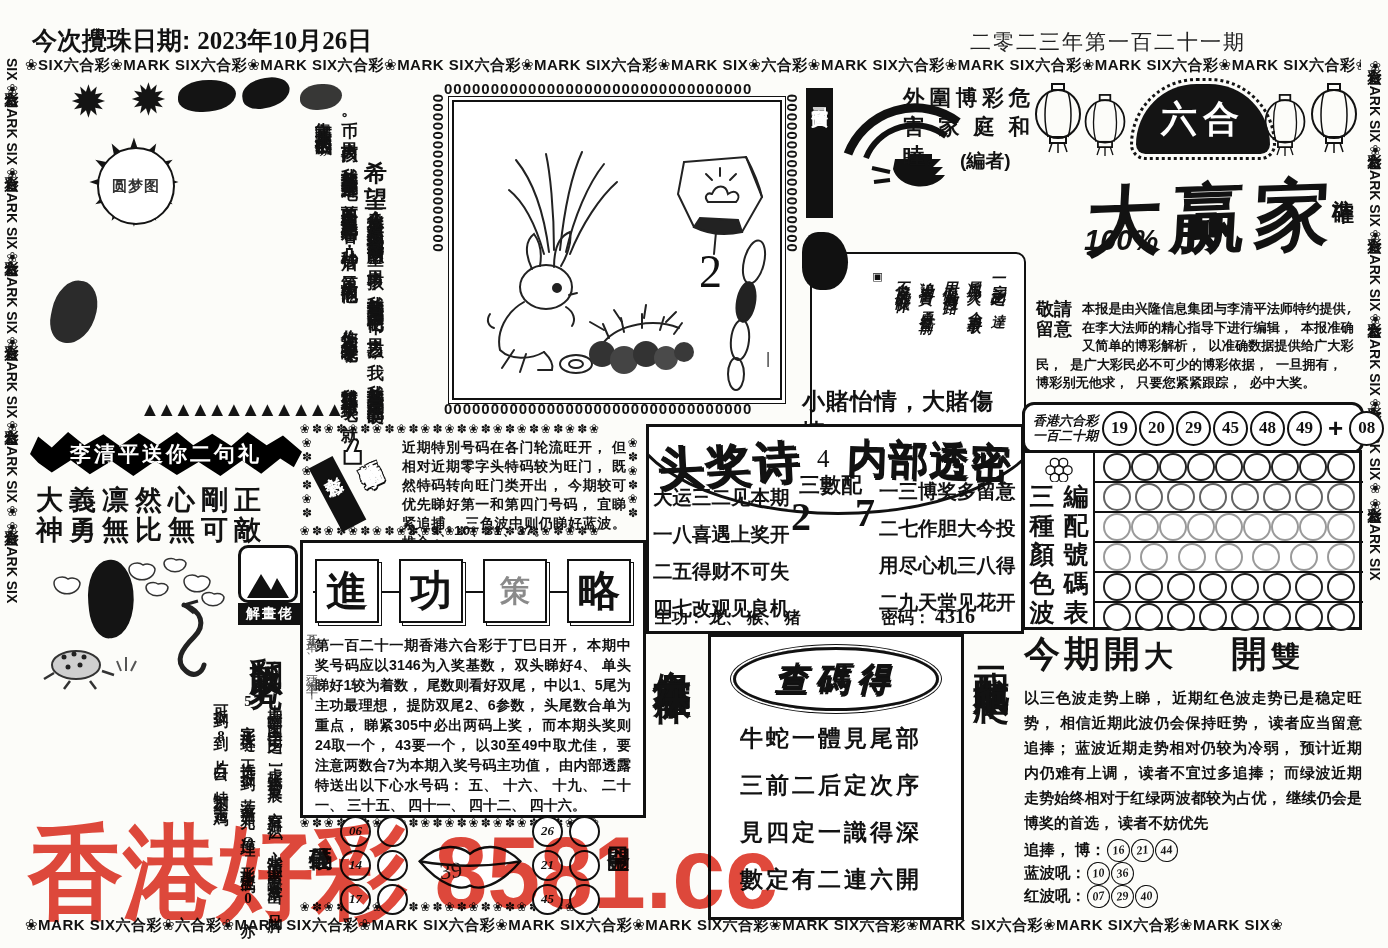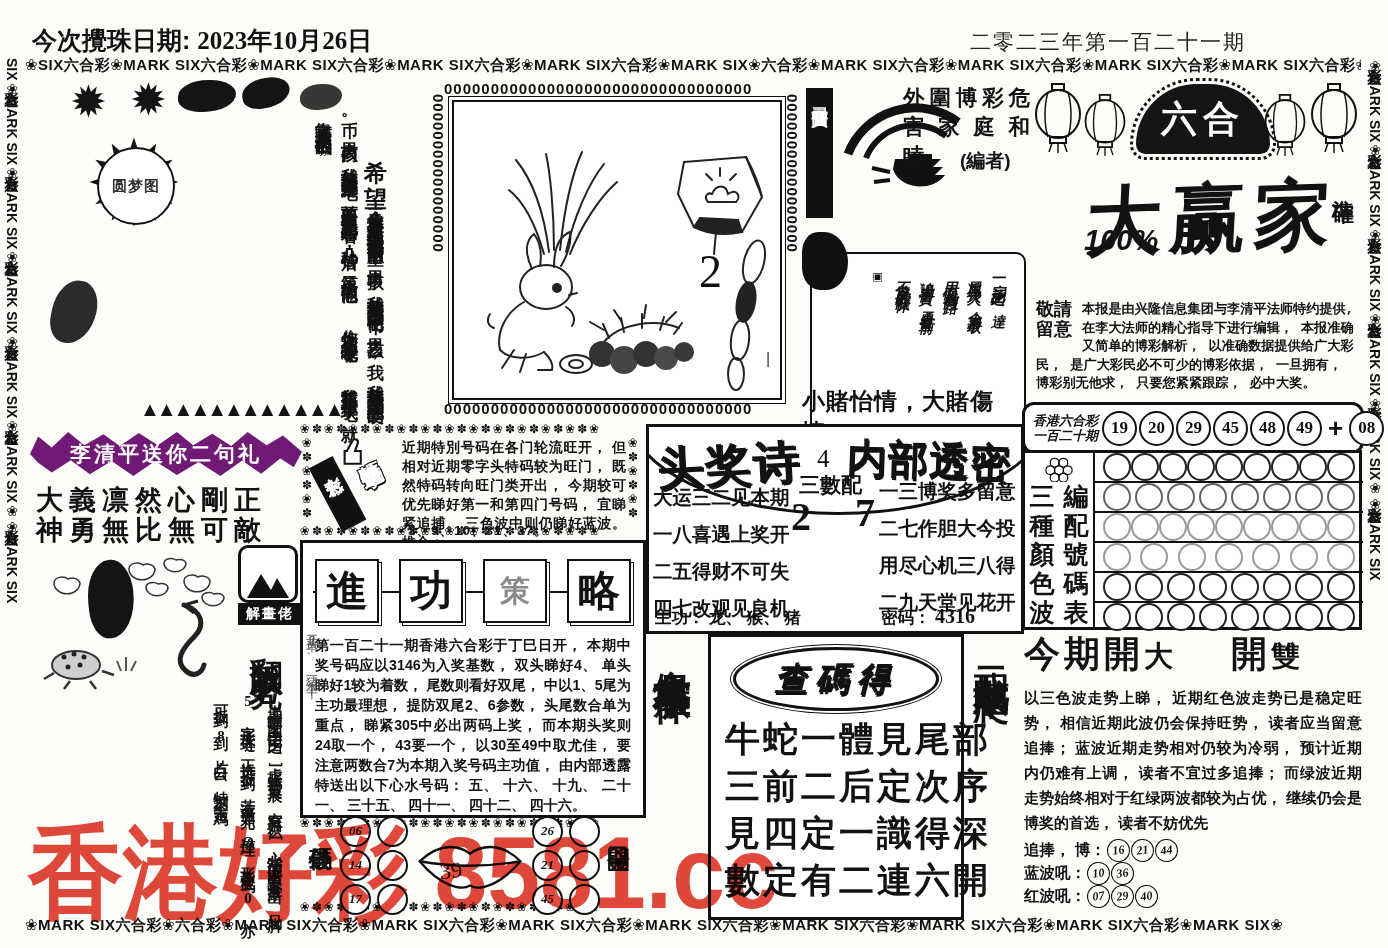--- a/index.html
+++ b/index.html
@@ -61,21 +61,21 @@
   .notice-body{font-size:13.2px;line-height:17.5px;text-align:justify;font-weight:600;}
 
   
   .result-box{border:3px solid #111;border-radius:12px;background:#fff;display:flex;align-items:center;padding:2px 8px;gap:4px;}
   .result-lbl{font-size:13px;font-family:"Liberation Serif",serif;font-style:italic;font-weight:700;line-height:15px;white-space:nowrap;}
   .ball{display:inline-flex;align-items:center;justify-content:center;width:31px;height:31px;border:2px solid #111;
         border-radius:50%;font-weight:700;font-size:17px;font-family:"Liberation Serif",serif;background:#fff;flex:0 0 auto;}
   .plus{font-size:26px;font-weight:700;margin:0 2px;}
 
   
-  .gift-banner{background:#701a75;color:#fff;font-size:21px;font-weight:900;letter-spacing:3px;
+  .gift-banner{background:#000000;color:#fff;font-size:21px;font-weight:900;letter-spacing:3px;
                display:flex;align-items:center;justify-content:center;
                clip-path:polygon(0 50%,3% 10%,8% 35%,14% 0,20% 30%,27% 5%,33% 32%,40% 2%,47% 30%,54% 0,60% 30%,67% 4%,74% 32%,80% 0,87% 30%,93% 8%,100% 45%,97% 80%,92% 60%,85% 95%,78% 65%,70% 100%,62% 68%,54% 98%,46% 66%,38% 100%,30% 66%,22% 96%,15% 64%,8% 92%,3% 70%);}
   .gift-line{font-size:27px;font-weight:900;font-family:"Liberation Serif","DejaVu Serif",serif;letter-spacing:6px;}
 
   
   .flower-row{font-size:12px;letter-spacing:2px;color:#111;}
   .flower-col{font-size:12px;color:#111;line-height:14px;}
   .tag-solid{background:#111;color:#fff;font-weight:900;font-size:17px;padding:4px 2px;letter-spacing:1px;}
   .tag-outline{color:#fff;text-shadow:-1px -1px 0 #111,1px -1px 0 #111,-1px 1px 0 #111,1px 1px 0 #111,0 2px 0 #111;
                font-weight:900;font-size:22px;letter-spacing:1px;}
@@ -128,21 +128,21 @@
   .treasure-body{font-size:15px;line-height:27px;letter-spacing:4px;font-weight:600;
                  font-family:"Liberation Serif","DejaVu Serif",serif;}
   .side-note{font-size:12px;color:#555;letter-spacing:3px;}
 
   
   .vbig{font-size:38px;font-weight:900;letter-spacing:3px;font-family:"Liberation Serif",serif;}
   .oracle-box{border:3px solid #111;background:#fff;}
   .oval{border:3px solid #111;border-radius:50%;box-shadow:0 0 0 2px #fff,0 0 0 3px #111;
         display:flex;align-items:center;justify-content:center;}
   .oval span{font-size:33px;font-weight:900;font-style:italic;font-family:"Liberation Serif",serif;letter-spacing:8px;text-shadow:1px 2px 0 #111;}
-  .oracle-line{font-size:35px;font-weight:900;letter-spacing:3px;line-height:47px;white-space:nowrap;}
+  .oracle-line{font-size:23px;font-weight:900;letter-spacing:3px;line-height:47px;white-space:nowrap;margin-left:15px;}
 
   
   .best-wrap{display:flex;align-items:center;gap:6px;}
   .mini{display:inline-flex;align-items:center;justify-content:center;width:27px;height:27px;border:2px solid #111;
         border-radius:50%;font-size:13px;font-style:italic;font-family:"Liberation Serif",serif;font-weight:700;background:#fff;}
   .mini.empty{border-width:2px;}
   .best-lbl{font-size:23px;font-weight:900;line-height:26px;}
 
   
   .wmark{font-size:95px;font-weight:900;letter-spacing:0px;white-space:nowrap;transform:scaleY(1.08);

